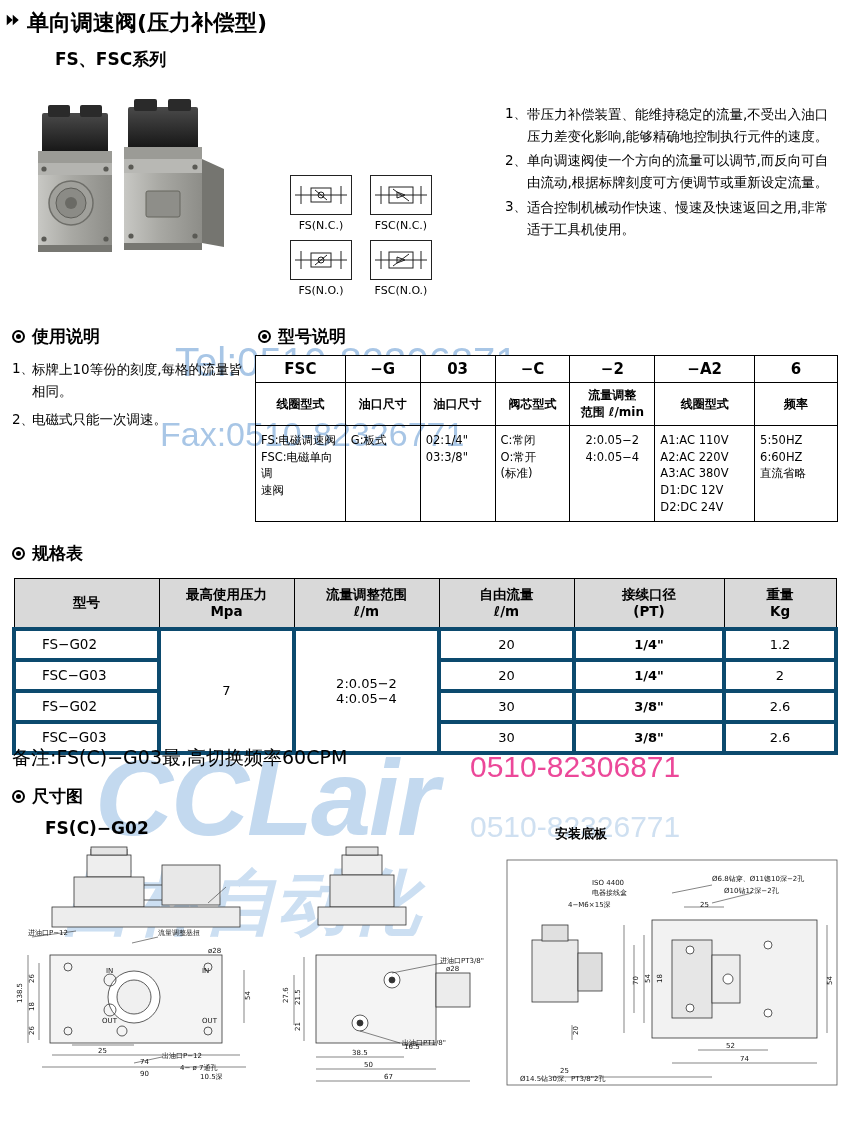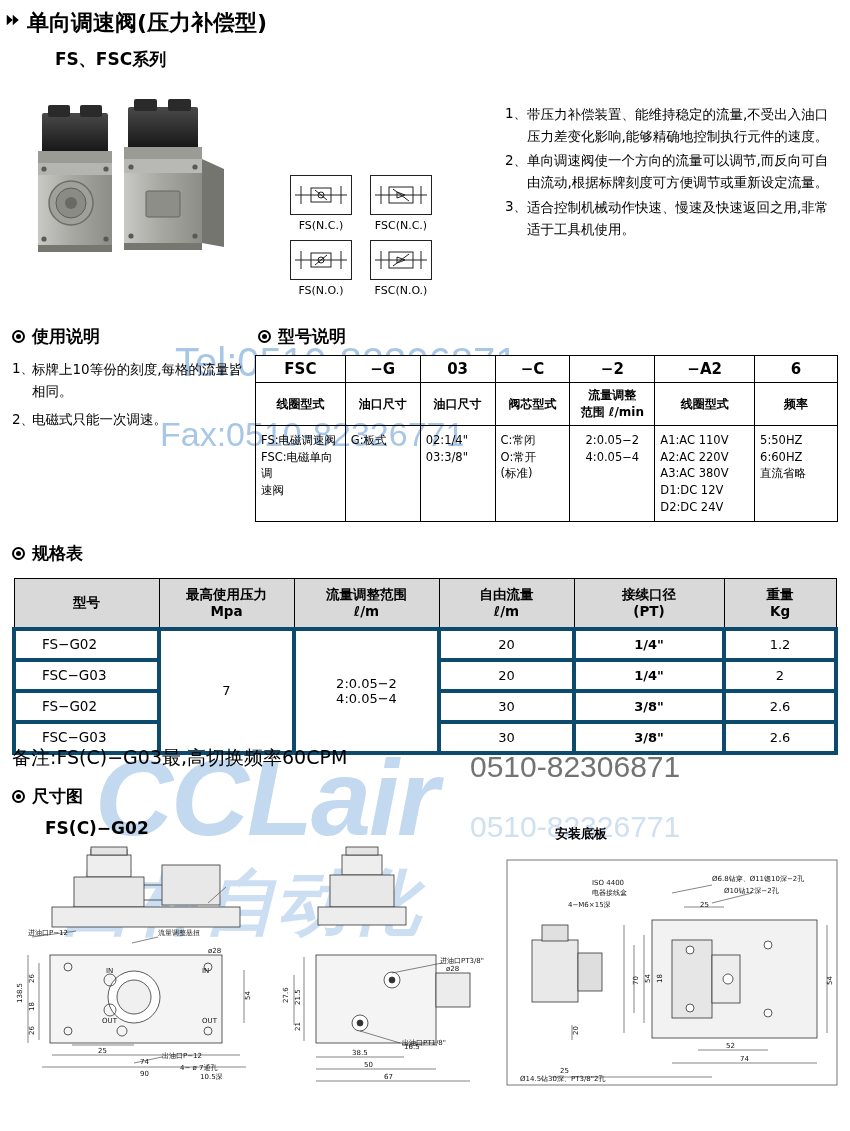--- a/index.html
+++ b/index.html
@@ -56,21 +56,21 @@
     font-weight: bold;
     font-style: italic;
     color: #ccdff2;
     font-family: "Liberation Sans", sans-serif;
     white-space: nowrap;
   }
   .wm-phone2 {
     position: absolute;
     left: 470px; top: 750px;
     font-size: 30px;
-    color: #737373;
+    color: #ec4899;
     font-family: "Liberation Sans", sans-serif;
     white-space: nowrap;
     transform: rotate(0deg);
   }
   .wm-phone3 {
     position: absolute;
     left: 470px; top: 810px;
     font-size: 30px;
     color: #cfe0f1;
     font-family: "Liberation Sans", sans-serif;

